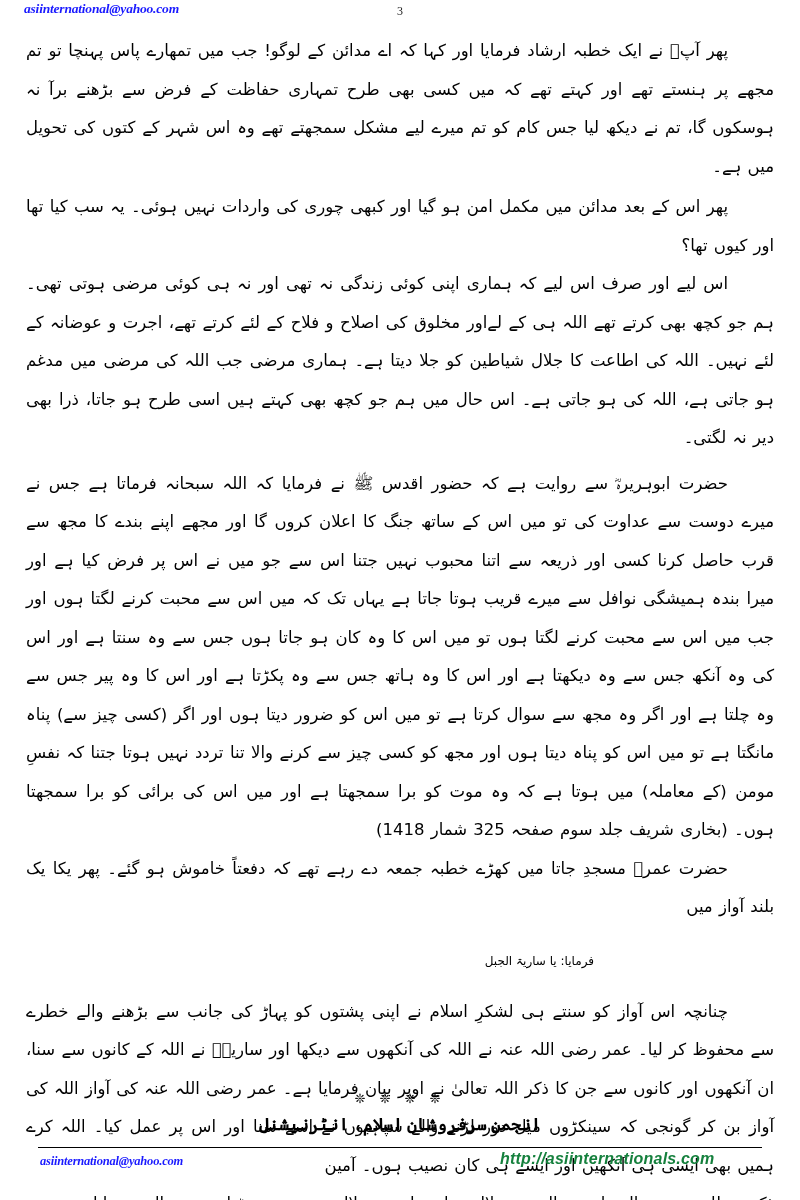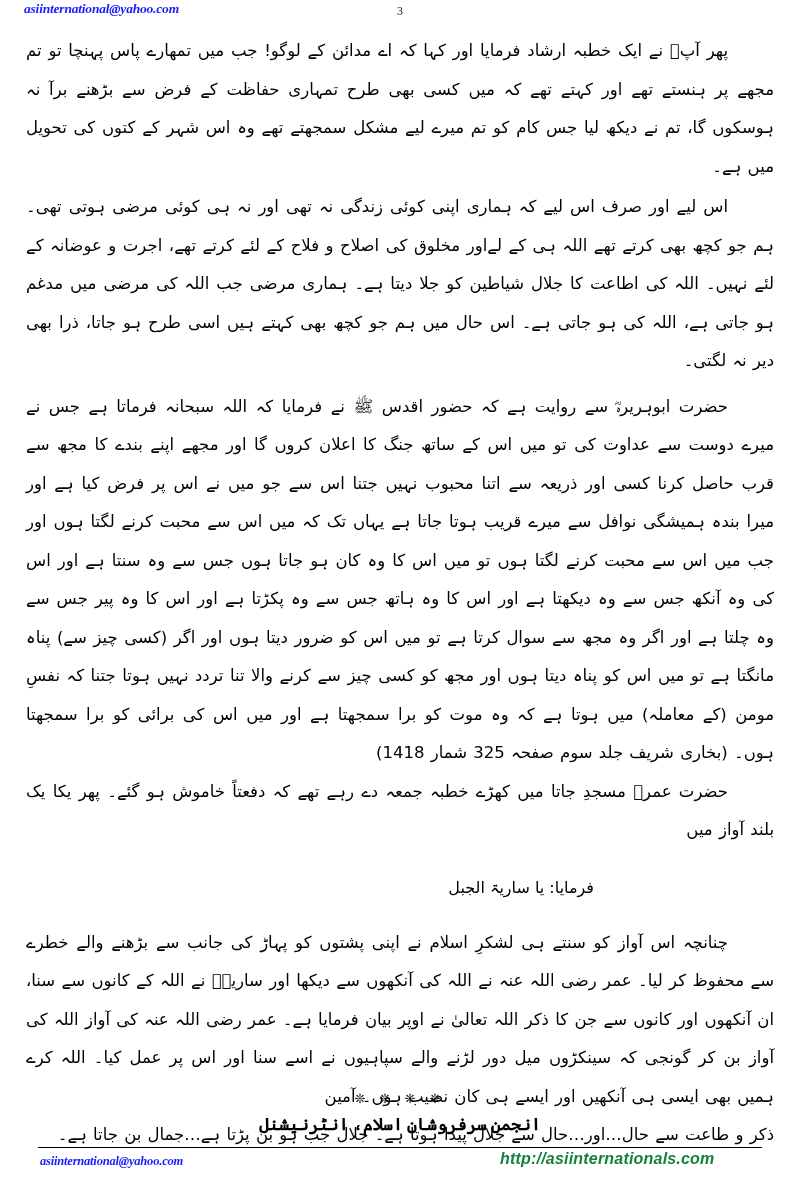--- a/index.html
+++ b/index.html
@@ -86,21 +86,21 @@
   }
 
   
   .gap-sm { height: 2px; }
   .gap-md { height: 7px; }
   .line-indent-right {
     direction: rtl;
     margin-right: 0;
     padding-right: 180px;
     font-family: "DejaVu Sans", "Liberation Sans", sans-serif;
-    font-size: 16px;
+    font-size: 12px;
     line-height: 40px;
     color: #000;
   }
 
   
   .ornament-row {
     position: absolute;
     left: 0;
     right: 0;
     top: 1092px;
@@ -172,20 +172,21 @@
     <div class="header-email">asiinternational@yahoo.com</div>
     <div class="page-number">3</div>
   </div>
 
   <div class="body-text">
 
     <p class="para indent">پھر آپؐ نے ایک خطبہ ارشاد فرمایا اور کہا کہ اے مدائن کے لوگو! جب میں تمھارے پاس پہنچا تو تم مجھے پر ہنستے تھے اور کہتے تھے کہ میں کسی بھی طرح تمہاری حفاظت کے فرض سے بڑھنے برآ نہ ہوسکوں گا، تم نے دیکھ لیا جس کام کو تم میرے لیے مشکل سمجھتے تھے وہ اس شہر کے کتوں کی تحویل میں ہے۔</p>
 
     <div class="gap-sm"></div>
 
+    <p class="para indent">پھر اس کے بعد مدائن میں مکمل امن ہو گیا اور کبھی چوری کی واردات نہیں ہوئی۔ یہ سب کیا تھا اور کیوں تھا؟</p>
 
     <p class="para indent">اس لیے اور صرف اس لیے کہ ہماری اپنی کوئی زندگی نہ تھی اور نہ ہی کوئی مرضی ہوتی تھی۔ ہم جو کچھ بھی کرتے تھے اللہ ہی کے لےاور مخلوق کی اصلاح و فلاح کے لئے کرتے تھے، اجرت و عوضانہ کے لئے نہیں۔ اللہ کی اطاعت کا جلال شیاطین کو جلا دیتا ہے۔ ہماری مرضی جب اللہ کی مرضی میں مدغم ہو جاتی ہے، اللہ کی ہو جاتی ہے۔ اس حال میں ہم جو کچھ بھی کہتے ہیں اسی طرح ہو جاتا، ذرا بھی دیر نہ لگتی۔</p>
 
     <div class="gap-md"></div>
 
     <p class="para indent">حضرت ابوہریرہؓ سے روایت ہے کہ حضور اقدس ﷺ نے فرمایا کہ اللہ سبحانہ فرماتا ہے جس نے میرے دوست سے عداوت کی تو میں اس کے ساتھ جنگ کا اعلان کروں گا اور مجھے اپنے بندے کا مجھ سے قرب حاصل کرنا کسی اور ذریعہ سے اتنا محبوب نہیں جتنا اس سے جو میں نے اس پر فرض کیا ہے اور میرا بندہ ہمیشگی نوافل سے میرے قریب ہوتا جاتا ہے یہاں تک کہ میں اس سے محبت کرنے لگتا ہوں اور جب میں اس سے محبت کرنے لگتا ہوں تو میں اس کا وہ کان ہو جاتا ہوں جس سے وہ سنتا ہے اور اس کی وہ آنکھ جس سے وہ دیکھتا ہے اور اس کا وہ ہاتھ جس سے وہ پکڑتا ہے اور اس کا وہ پیر جس سے وہ چلتا ہے اور اگر وہ مجھ سے سوال کرتا ہے تو میں اس کو ضرور دیتا ہوں اور اگر (کسی چیز سے) پناہ مانگتا ہے تو میں اس کو پناہ دیتا ہوں اور مجھ کو کسی چیز سے کرنے والا تنا تردد نہیں ہوتا جتنا کہ نفسِ مومن (کے معاملہ) میں ہوتا ہے کہ وہ موت کو برا سمجھتا ہے اور میں اس کی برائی کو برا سمجھتا ہوں۔ (بخاری شریف جلد سوم صفحہ 325 شمار 1418)</p>
 
     <p class="para indent">حضرت عمرؓ مسجدِ جاتا میں کھڑے خطبہ جمعہ دے رہے تھے کہ دفعتاً خاموش ہو گئے۔ پھر یکا یک بلند آواز میں</p>
 
     <div class="gap-sm"></div>

